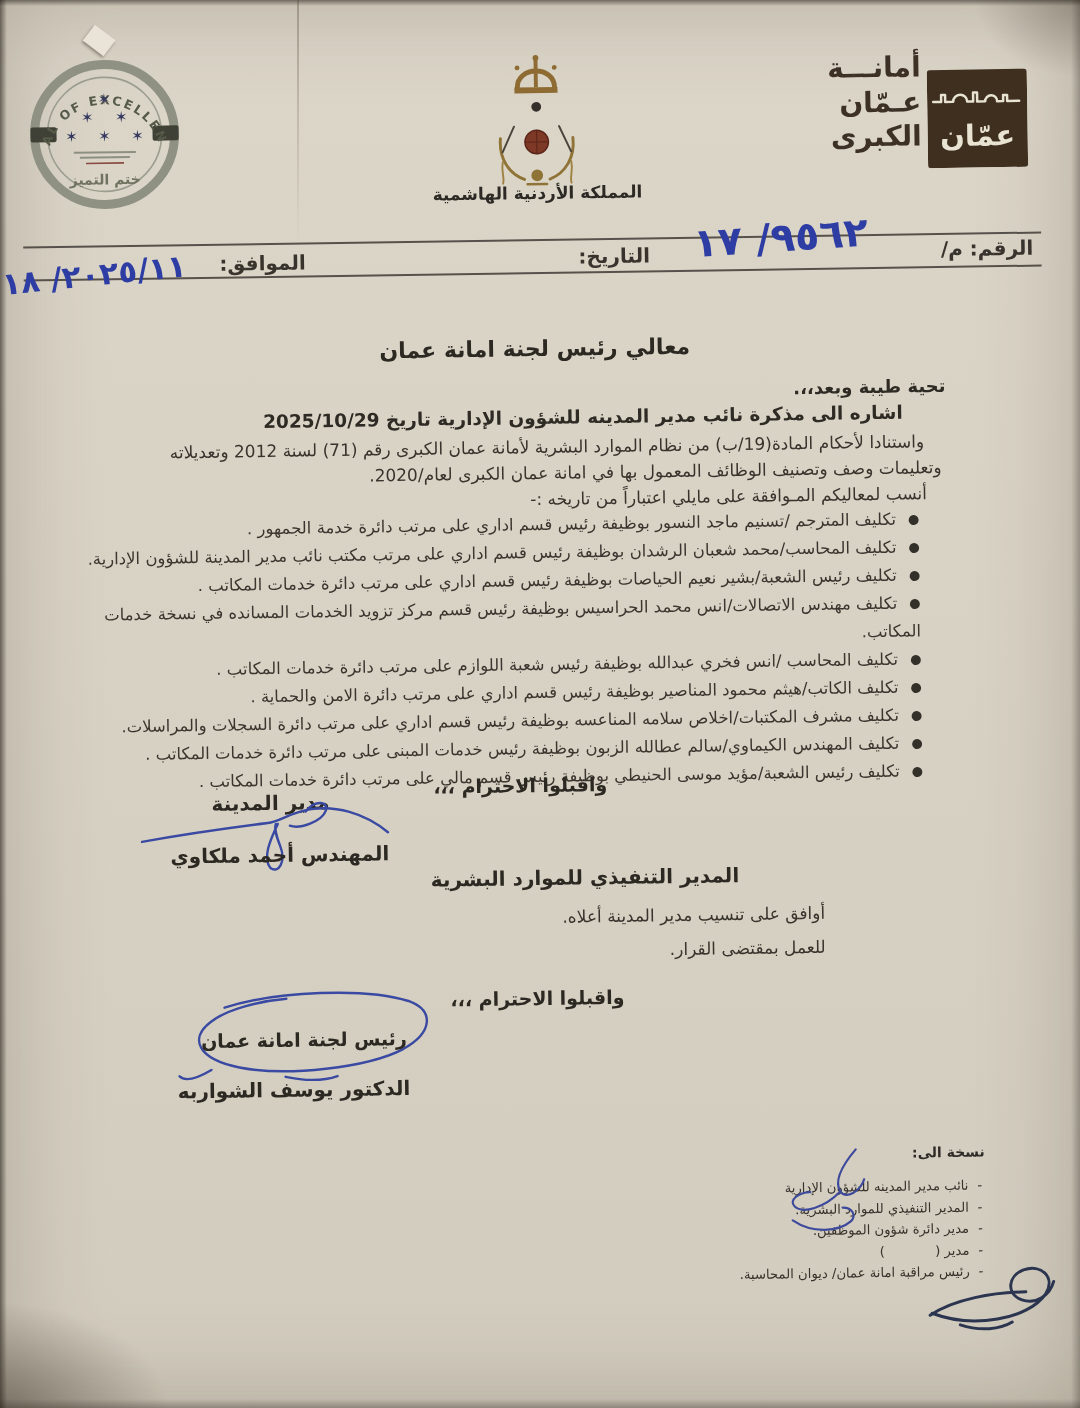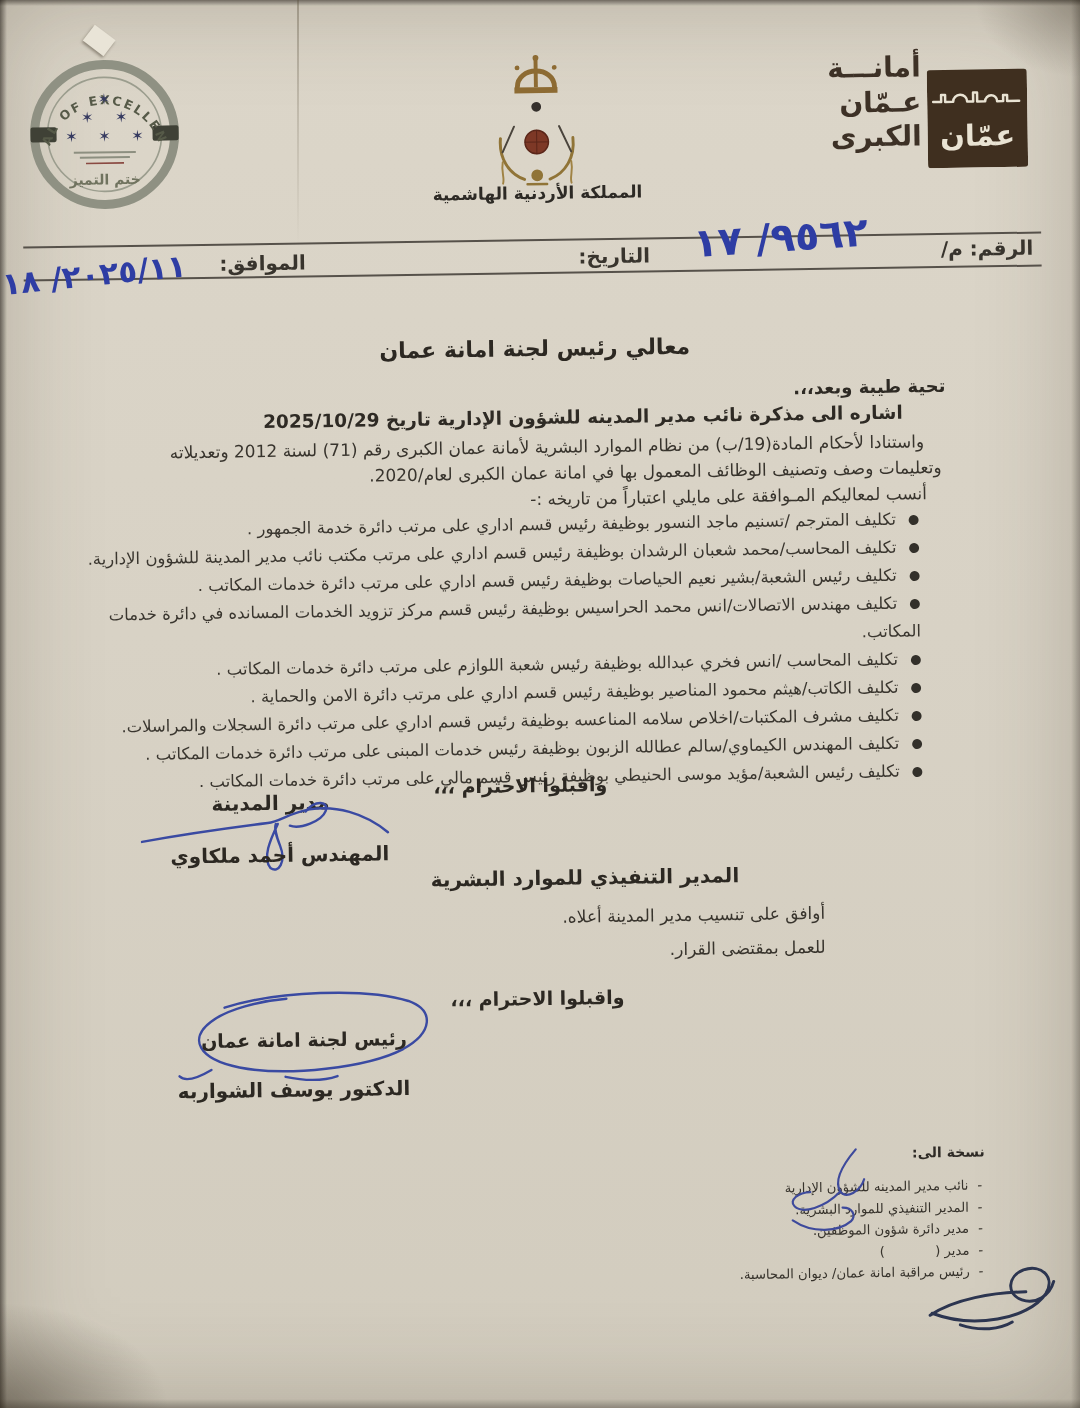--- a/index.html
+++ b/index.html
@@ -124,21 +124,21 @@
   <div class="t b" style="right:173px;top:407px;font-size:18.5px;color:#2e2a24;">اشاره الى مذكرة نائب مدير المدينه للشؤون الإدارية تاريخ 2025/10/29</div>
 
   <div class="t" style="right:152px;top:437px;font-size:17px;">واستنادا لأحكام المادة(19/ب) من نظام الموارد البشرية لأمانة عمان الكبرى رقم (71) لسنة 2012 وتعديلاته</div>
   <div class="t" style="right:135px;top:463px;font-size:17px;">وتعليمات وصف وتصنيف الوظائف المعمول بها في امانة عمان الكبرى لعام/2020.</div>
   <div class="t" style="right:150px;top:489px;font-size:17px;">أنسب لمعاليكم المـوافقة على مايلي اعتباراً من تاريخه :-</div>
 
   <div class="bullets">
     <div class="li wrap"><span class="dot">●</span><span>تكليف المترجم /تسنيم ماجد النسور بوظيفة رئيس قسم اداري على مرتب دائرة خدمة الجمهور .</span></div>
     <div class="li wrap"><span class="dot">●</span><span>تكليف المحاسب/محمد شعبان الرشدان بوظيفة رئيس قسم اداري على مرتب مكتب نائب مدير المدينة للشؤون الإدارية.</span></div>
     <div class="li wrap"><span class="dot">●</span><span>تكليف رئيس الشعبة/بشير نعيم الحياصات بوظيفة رئيس قسم اداري على مرتب دائرة خدمات المكاتب .</span></div>
-    <div class="li wrap"><span class="dot">●</span><span>تكليف مهندس الاتصالات/انس محمد الحراسيس بوظيفة رئيس قسم مركز تزويد الخدمات المسانده في دائرة خدمات المكاتب.</span></div>
+    <div class="li wrap"><span class="dot">●</span><span>تكليف مهندس الاتصالات/انس محمد الحراسيس بوظيفة رئيس قسم مركز تزويد الخدمات المسانده في نسخة خدمات المكاتب.</span></div>
     <div class="li wrap"><span class="dot">●</span><span>تكليف المحاسب /انس فخري عبدالله بوظيفة رئيس شعبة اللوازم على مرتب دائرة خدمات المكاتب .</span></div>
     <div class="li wrap"><span class="dot">●</span><span>تكليف الكاتب/هيثم محمود المناصير بوظيفة رئيس قسم اداري على مرتب دائرة الامن والحماية .</span></div>
     <div class="li wrap"><span class="dot">●</span><span>تكليف مشرف المكتبات/اخلاص سلامه المناعسه بوظيفة رئيس قسم اداري على مرتب دائرة السجلات والمراسلات.</span></div>
     <div class="li wrap"><span class="dot">●</span><span>تكليف المهندس الكيماوي/سالم عطالله الزبون بوظيفة رئيس خدمات المبنى على مرتب دائرة خدمات المكاتب .</span></div>
     <div class="li wrap"><span class="dot">●</span><span>تكليف رئيس الشعبة/مؤيد موسى الحنيطي بوظيفة رئيس قسم مالي على مرتب دائرة خدمات المكاتب .</span></div>
   </div>
 
   <div class="t b" style="left:432px;top:774px;font-size:19px;color:#2c2822;">واقبلوا الاحترام ،،،</div>
 
   <div class="t b" style="left:210px;top:787px;font-size:20px;color:#2c2822;">مدير المدينة</div>

